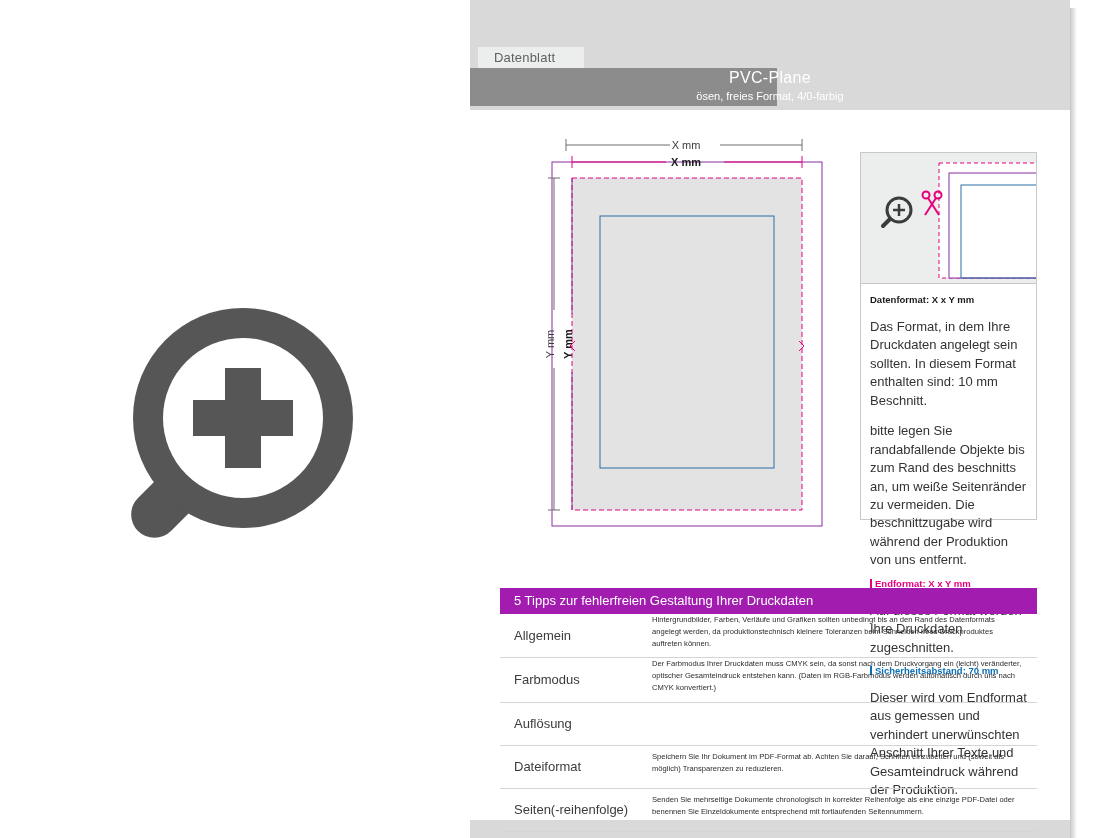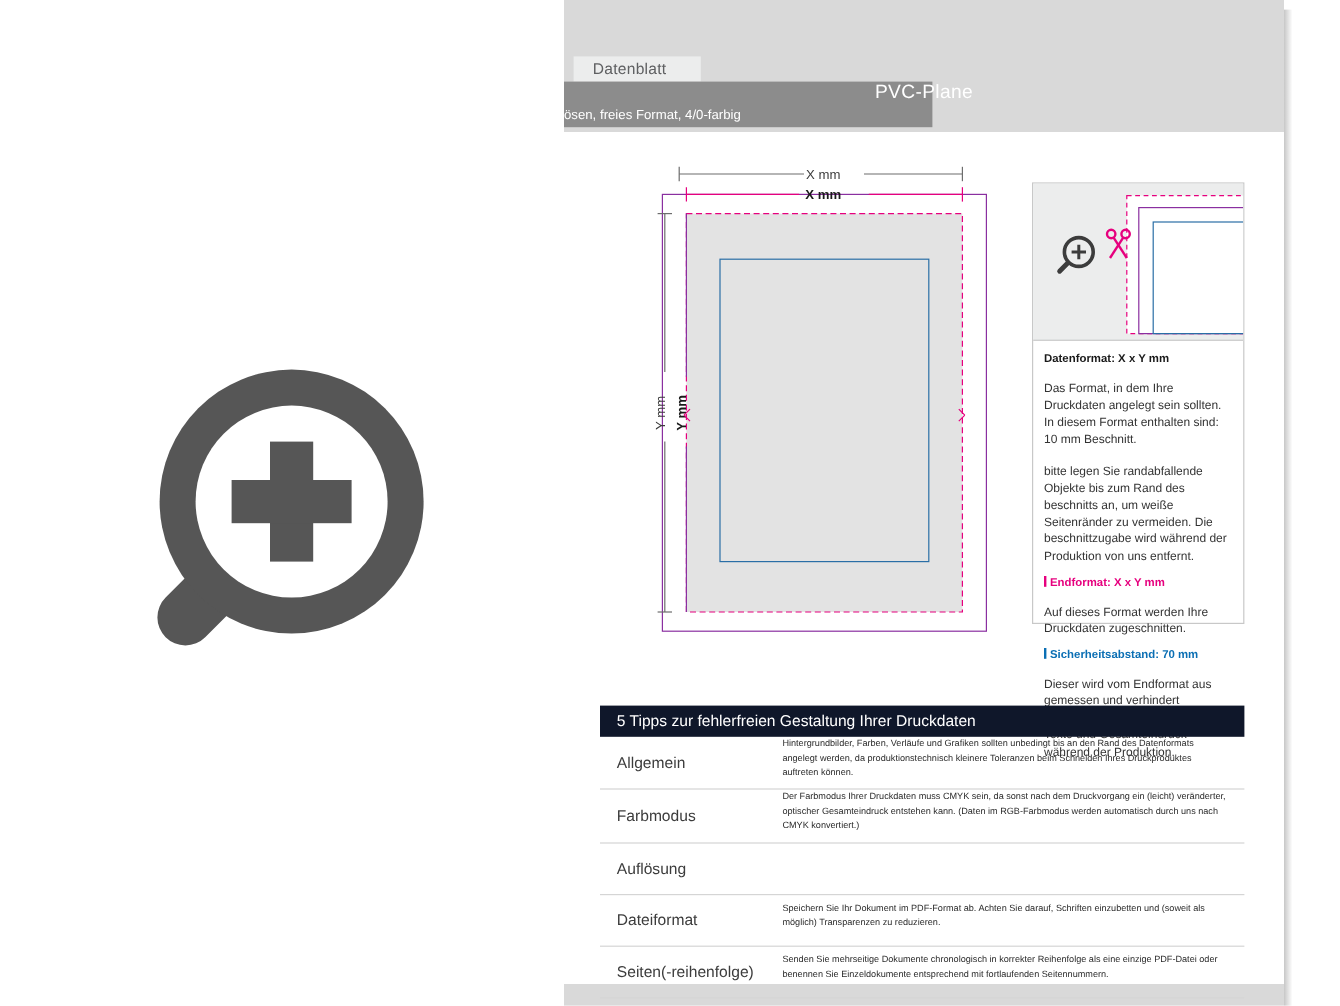--- a/index.html
+++ b/index.html
@@ -92,21 +92,21 @@
     width: 600px;
     text-align: center;
     color: #ffffff;
     font-size: 16px;
     letter-spacing: .3px;
   }
   #header-sub {
     position: absolute;
     left: 470px; top: 90px;
     width: 600px;
-    text-align: left;
+    text-align: center;
     color: #ffffff;
     font-size: 11px;
   }
 
   
   #drawing { position: absolute; left: 470px; top: 100px; width: 600px; height: 440px; }
 
   
   #info-panel {
     position: absolute;
@@ -135,40 +135,40 @@
   .info-h {
     font-size: 9.5px;
     font-weight: bold;
     margin: 0 0 3px 0;
     line-height: 1.25;
   }
   .info-h.magenta { color: #e6007e; }
   .info-h.blue { color: #0b6fb4; }
   .info-h.dark { color: #1a1a1a; }
   .info-p {
-    font-size: 10px;
+    font-size: 13px;
     line-height: 1.42;
     color: #333333;
     margin: 12px 0 8px 0;
   }
   .bar-marker {
     display: inline-block;
     width: 2px; height: 9px;
     margin-right: 3px;
     vertical-align: -1px;
   }
 
   
   #tips {
     position: absolute;
     left: 500px; top: 588px;
     width: 537px;
   }
   #tips-header {
-    background: #0f172a;
+    background: #a21caf;
     color: #ffffff;
     font-size: 13px;
     height: 26px;
     line-height: 26px;
     padding-left: 14px;
     box-sizing: border-box;
   }
   .tip-row {
     display: flex;
     border-bottom: 1px solid #d5d5d5;

